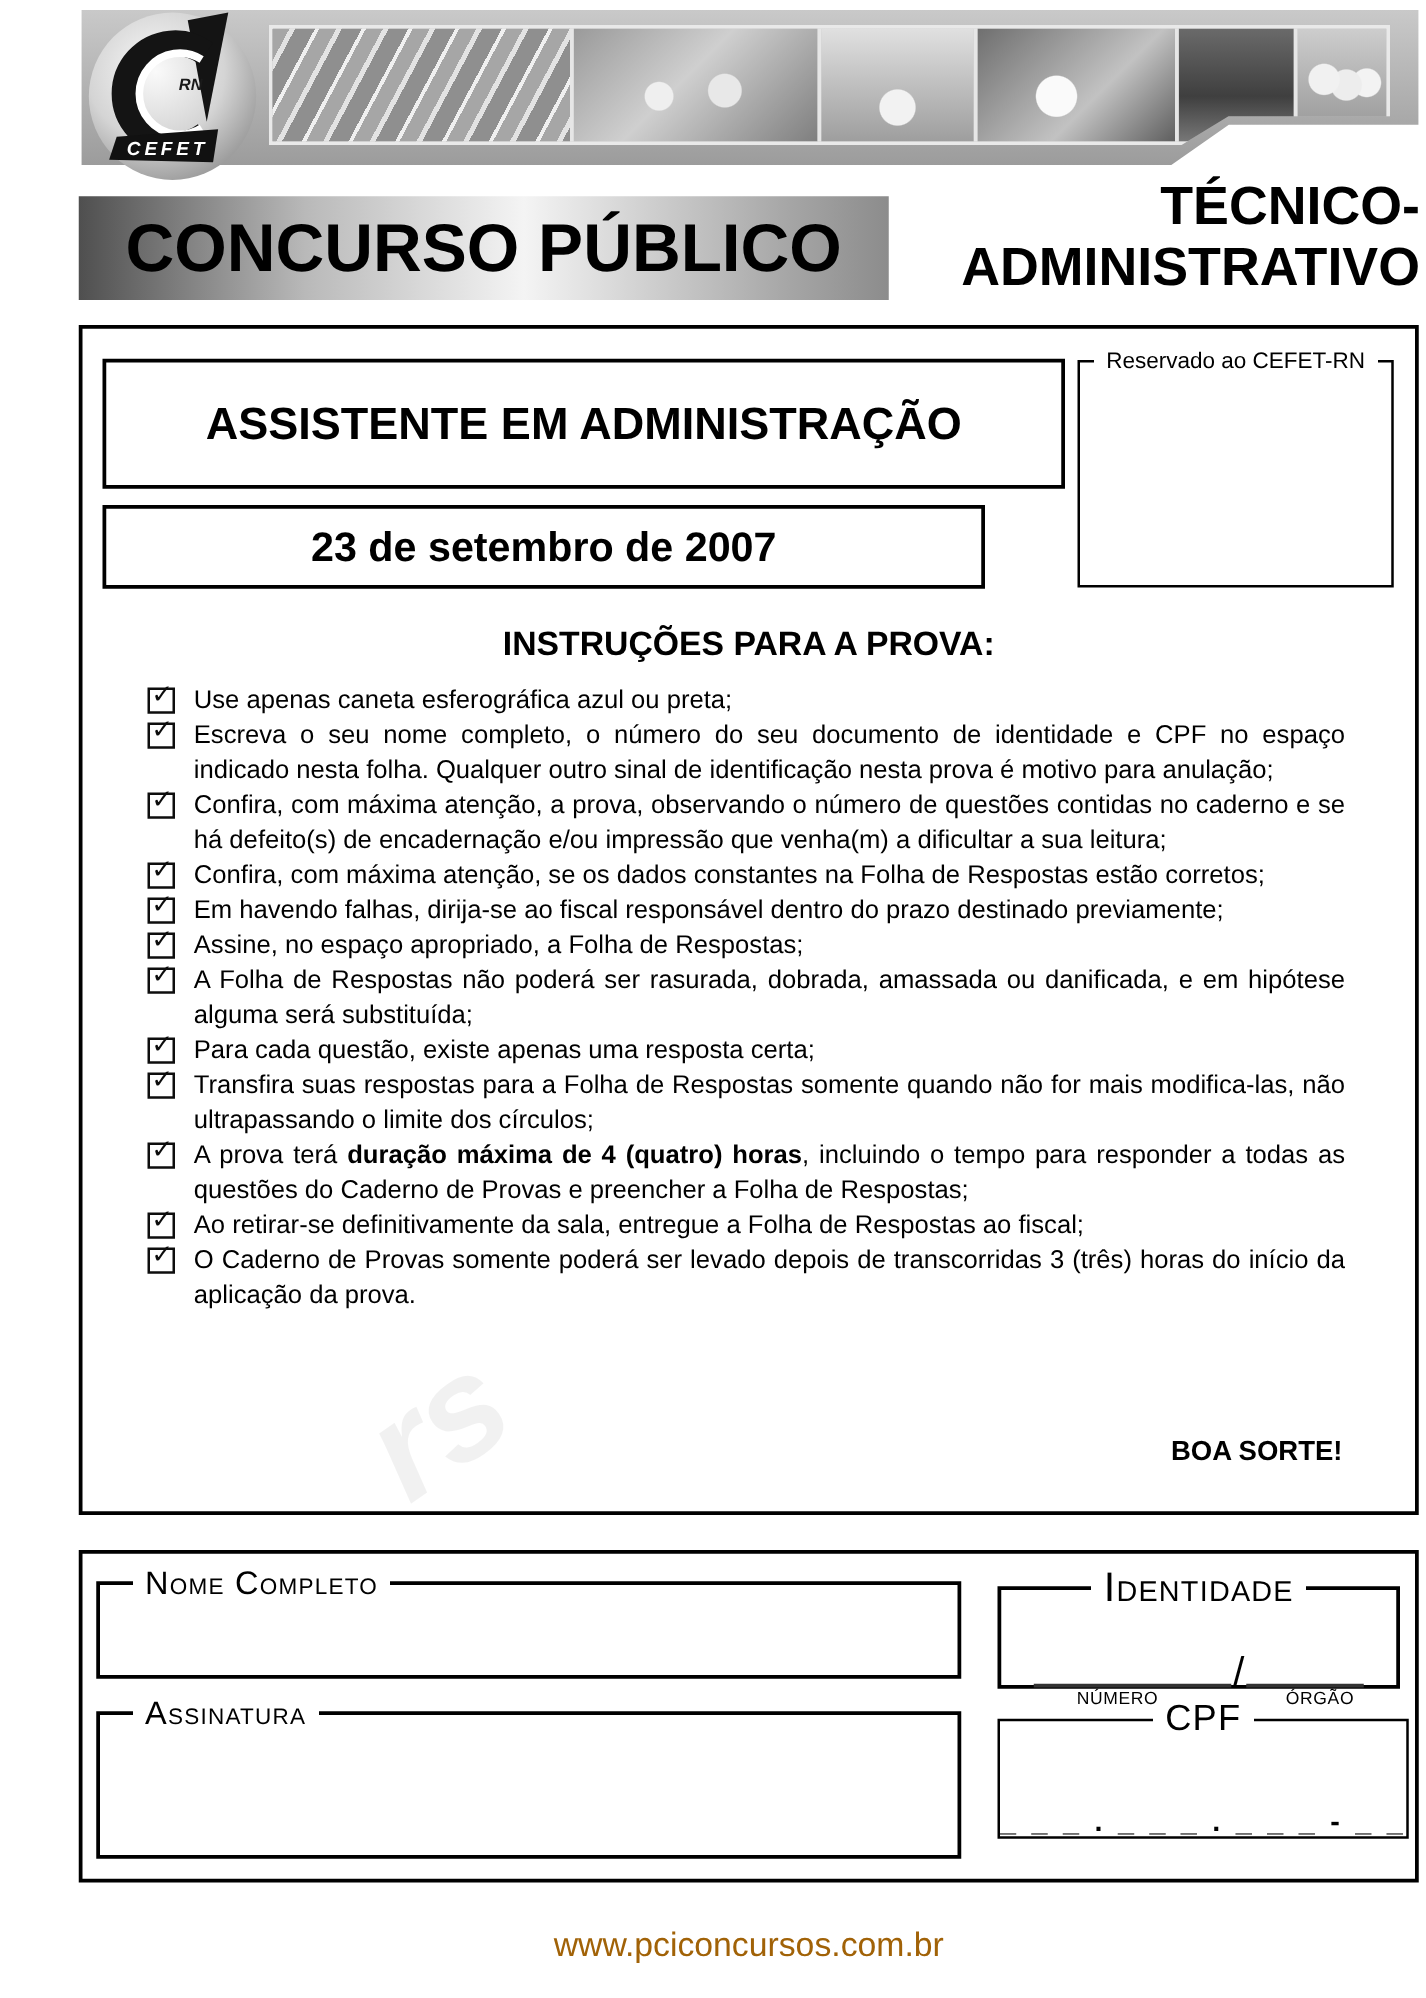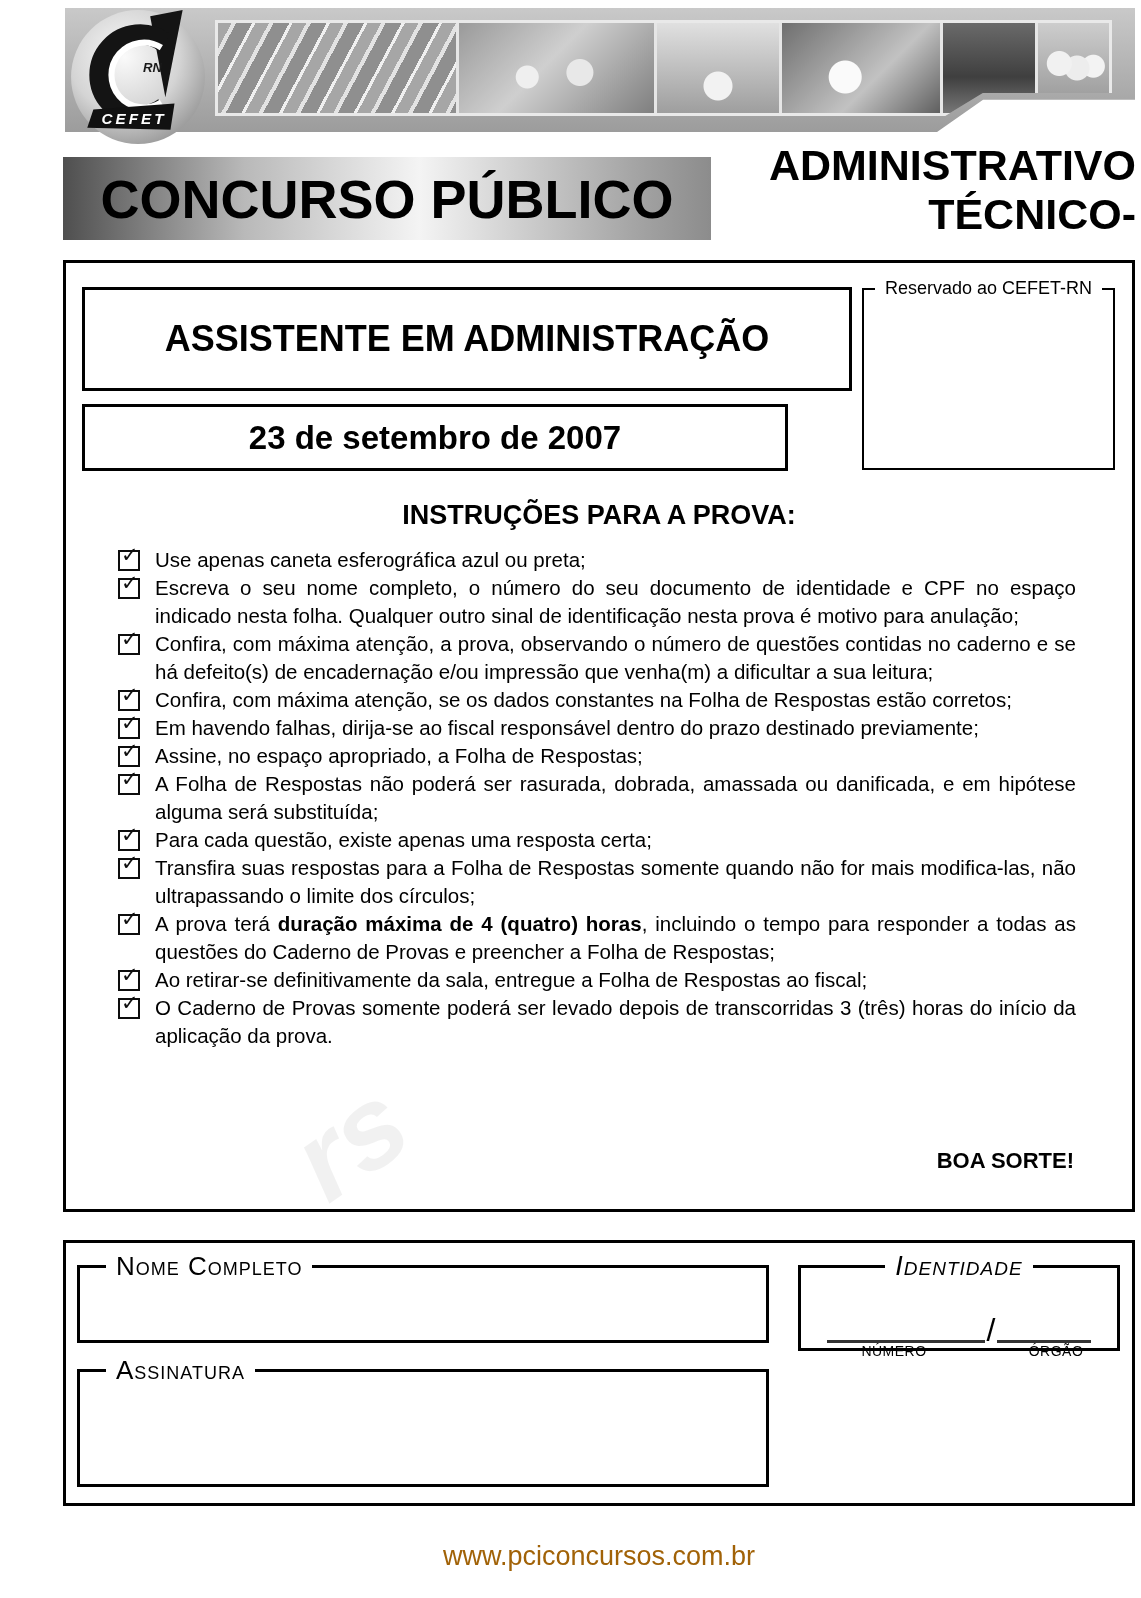--- a/index.html
+++ b/index.html
@@ -98,21 +98,21 @@
   .form-box{
     position:absolute; left:63px; top:1240px; width:1072px; height:266px;
     border:3px solid #000; box-sizing:border-box;
   }
   .fs-name{left:11px; top:8px; width:692px; height:92px;}
   .fs-sign{left:11px; top:112px; width:692px; height:132px;}
   .fs-name legend,.fs-sign legend{
     margin-left:26px; font-variant:small-caps; font-size:26px; letter-spacing:1px;
   }
   .fs-ident{left:732px; top:8px; width:322px; height:100px;}
-  .fs-ident legend{margin:0 auto; font-variant:small-caps; font-size:27px; letter-spacing:1px;font-style:italic;}
+  .fs-ident legend{margin:0 auto; font-variant:small-caps; font-size:33px; letter-spacing:1px;}
   .fs-cpf{left:732px; top:116px; width:322px; height:112px; border-width:2px;}
   .fs-cpf legend{margin:0 auto; font-size:29px; letter-spacing:1px;}
   .ident-row{display:flex; align-items:flex-end; justify-content:center; margin-top:34px;}
   .ident-line{border-bottom:3px solid #333; height:24px;}
   .line-number{width:158px;}
   .line-organ{width:94px;}
   .slash{font-size:32px; line-height:26px; padding:0 2px; font-weight:normal;}
   .ident-labels{display:flex; justify-content:center; font-size:14px; letter-spacing:0.5px;}
   .lbl-number{width:158px; text-align:center;}
   .lbl-organ{width:94px; text-align:center; margin-left:36px;}
@@ -165,22 +165,22 @@
       <text x="75" y="67" font-size="13" font-style="italic" font-weight="bold" fill="#1a1a1a">RN</text>
       <polygon points="26,104 106,98 102,124 20,122" fill="#111"></polygon>
       <text x="34" y="118" font-size="15" font-weight="bold" font-style="italic" fill="#ffffff" letter-spacing="3">CEFET</text>
     </svg>
   </div>
 
   <div class="title-bar">
     <div class="txt">CONCURSO PÚBLICO</div>
   </div>
   <div class="category">
+    <div>TÉCNICO-</div>
     <div>ADMINISTRATIVO</div>
-    <div>TÉCNICO-</div>
   </div>
 
   <div class="outer-box">
 
     <div class="role-box">
       <div class="txt">ASSISTENTE EM ADMINISTRAÇÃO</div>
     </div>
 
     <div class="date-box">
       <div class="txt">23 de setembro de 2007</div>
@@ -288,20 +288,24 @@
       <div class="ident-labels">
         <div class="lbl-number">NÚMERO</div>
         <div class="lbl-organ">ÓRGÃO</div>
       </div>
     </fieldset>
 
     <fieldset class="fs-sign">
       <legend>Assinatura</legend>
     </fieldset>
 
+    <fieldset class="fs-cpf">
+      <legend>CPF</legend>
+      <div class="cpf-mask">_ _ _ . _ _ _ . _ _ _ - _ _</div>
+    </fieldset>
 
   </div>
 
   <div class="footer">
     <span>www.pciconcursos.com.br</span>
   </div>
 
 </div>
 
 </body></html>

